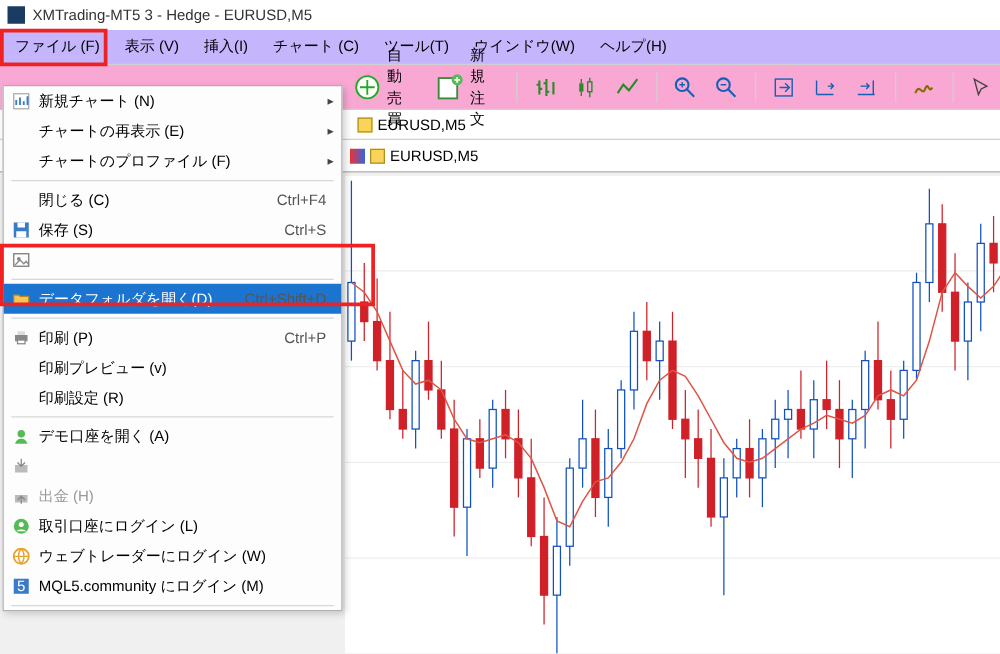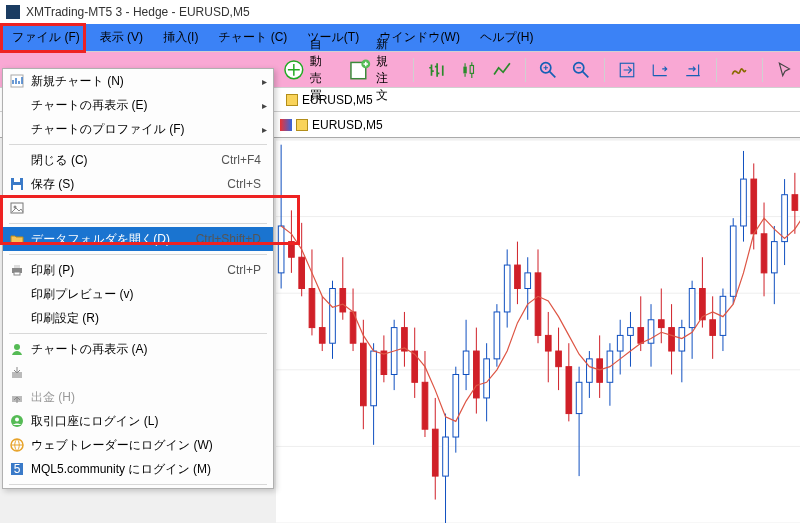--- a/index.html
+++ b/index.html
@@ -1,19 +1,19 @@
 <!DOCTYPE html>
 <html><head>
 <meta charset="utf-8">
 <style>
   * { box-sizing: border-box; margin: 0; padding: 0; font-family: "Segoe UI", "Yu Gothic UI", sans-serif; font-size: 12px; }
   body { width: 800px; height: 523px; background: #f0f0f0; overflow: hidden; position: relative; }
   .titlebar { height: 24px; background: #ffffff; display: flex; align-items: center; padding-left: 6px; color: #333; }
   .titlebar .appicon { width: 14px; height: 14px; background: #1b3c62; margin-right: 6px; }
-  .menubar { height: 28px; background: #3b82f6; border-bottom: 1px solid #d0d0d0; display: flex; align-items: center; padding-left: 2px; }
+  .menubar { height: 28px; background: #c4b5fd; border-bottom: 1px solid #d0d0d0; display: flex; align-items: center; padding-left: 2px; }
   .menubar .mitem { padding: 4px 10px; cursor: default; }
   .toolbar { height: 36px; background: #f9a8d4; border-bottom: 1px solid #d0d0d0; display: flex; align-items: center; gap: 4px; padding-left: 276px; }
   .toolbar .tbtn { width: 30px; height: 30px; display: flex; align-items: center; justify-content: center; border: 1px solid transparent; }
   .toolbar .tbtn svg { width: 18px; height: 18px; }
   .toolbar .txtbtn { display: flex; align-items: center; gap: 4px; padding: 0 6px; height: 30px; }
   .toolbar .sep { width: 1px; height: 24px; background: #d0d0d0; margin: 0 4px; }
   .chart-tabs { height: 24px; background: #fff; border-bottom: 1px solid #d0d0d0; display: flex; align-items: center; padding-left: 276px; }
   .chart-tabs .tab { padding: 2px 10px; display: flex; align-items: center; gap: 4px; }
   .chart-tabs .cicon { width: 12px; height: 12px; background: #f9d35a; border: 1px solid #b38e1a; }
   .chart-title { height: 26px; background: #fff; border-bottom: 1px solid #aaa; display: flex; align-items: center; padding-left: 280px; gap: 4px; }
@@ -330,21 +330,21 @@
       <span class="lbl">印刷設定 (R)</span>
     </div>
     <div class="sep"></div>
     <div class="row">
       <span class="ico">
         <svg width="14" height="14" viewBox="0 0 14 14">
           <circle cx="7" cy="5" r="3" fill="#5b5"></circle>
           <path d="M2 13c1-3 3-4 5-4s4 1 5 4" fill="#5b5"></path>
         </svg>
       </span>
-      <span class="lbl">チャートの再表示 (A)</span>
+      <span class="lbl">デモ口座を開く (A)</span>
     </div>
     <div class="row disabled">
       <span class="ico">
         <svg width="14" height="14" viewBox="0 0 14 14">
           <rect x="2" y="6" width="10" height="6" fill="#bbb"></rect>
           <path d="M7 1v6M4 4l3 3 3-3" stroke="#888" fill="none"></path>
         </svg>
       </span>
     </div>
     <div class="row disabled">

